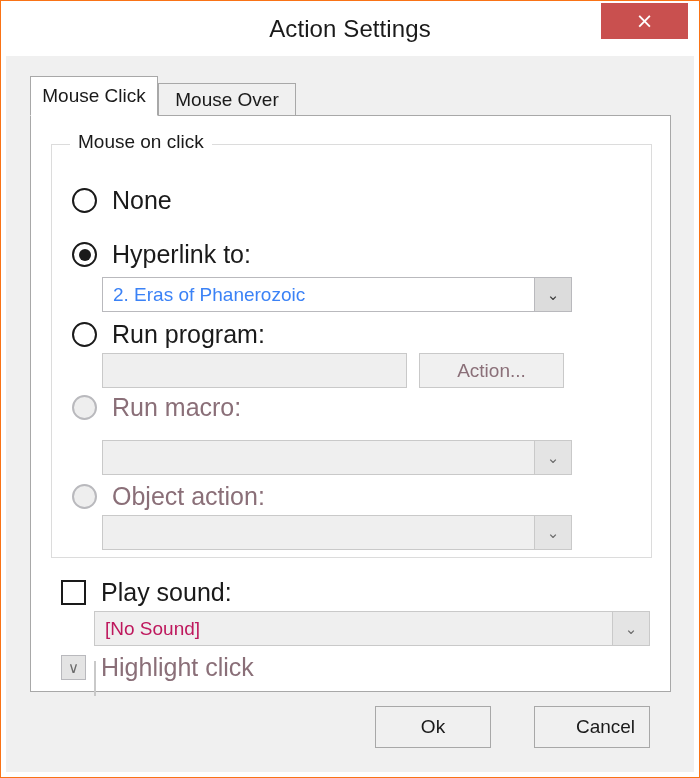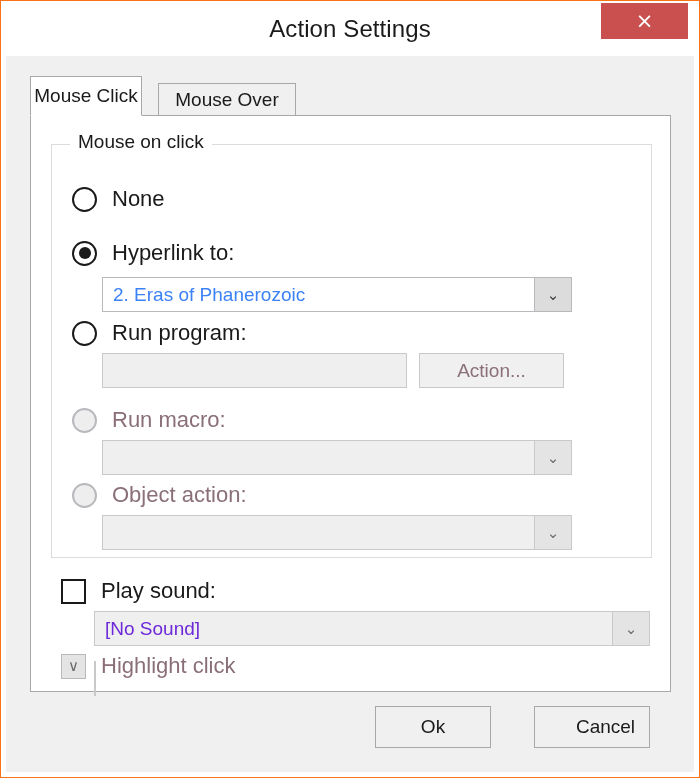--- a/index.html
+++ b/index.html
@@ -89,21 +89,21 @@
     box-sizing: border-box;
     font-size: 19px;
     color: #1a1a1a;
     display: flex;
     align-items: center;
     justify-content: center;
     cursor: pointer;
   }
   .tab.active {
     left: 0;
-    width: 112px;
+    width: 128px;
     height: 40px;
     background: #ffffff;
     border: 1px solid #a8a8a8;
     border-bottom: 1px solid #ffffff;
     z-index: 3;
   }
   .tab.inactive {
     left: 128px;
     width: 138px;
     height: 33px;
@@ -198,21 +198,21 @@
     border: 1px solid #b9b9bd;
     background: #e4e4e4;
     color: #6b6b6b;
     font-size: 15px;
     cursor: default;
   }
 
   
   .ctrl-label {
     margin-left: 15px;
-    font-size: 22px;
+    font-size: 25px;
     color: #1a1a1a;
     white-space: nowrap;
   }
   .ctrl-label.disabled { color: #8a6f78; }
 
   
   .combo {
     position: absolute;
     display: flex;
     box-sizing: border-box;
@@ -229,21 +229,21 @@
   .combo-value {
     flex: 1;
     display: flex;
     align-items: center;
     padding-left: 10px;
     font-size: 19px;
     color: #3b82f6;
     overflow: hidden;
     white-space: nowrap;
   }
-  .combo.disabled .combo-value { color: #6d28d9; }
+  .combo.disabled .combo-value { color: #be185d; }
   .combo-arrow {
     width: 36px;
     flex: none;
     background: #dcdcdc;
     border-left: 1px solid #b9b9bd;
     display: flex;
     align-items: center;
     justify-content: center;
     font-size: 15px;
     color: #3a3a3a;
@@ -352,21 +352,21 @@
           <span class="radio"></span>
           <span class="ctrl-label">Run program:</span>
         </div>
 
         <input class="textfield" style="left: 50px; top: 208px; width: 305px;" disabled="" placeholder="">
 
         <div class="pushbtn disabled" style="left:367px; top:208px; width:145px; height:35px;">
           <span>Action...</span>
         </div>
 
-        <div class="ctrl-row" style="left:20px; top:262px;">
+        <div class="ctrl-row" style="left:20px; top:248px;">
           <span class="radio disabled"></span>
           <span class="ctrl-label disabled">Run macro:</span>
         </div>
 
         <div class="combo disabled" style="left:50px; top:295px; width:470px;">
           <span class="combo-value"></span>
           <span class="combo-arrow">⌄</span>
         </div>
 
         <div class="ctrl-row" style="left:20px; top:337px;">

